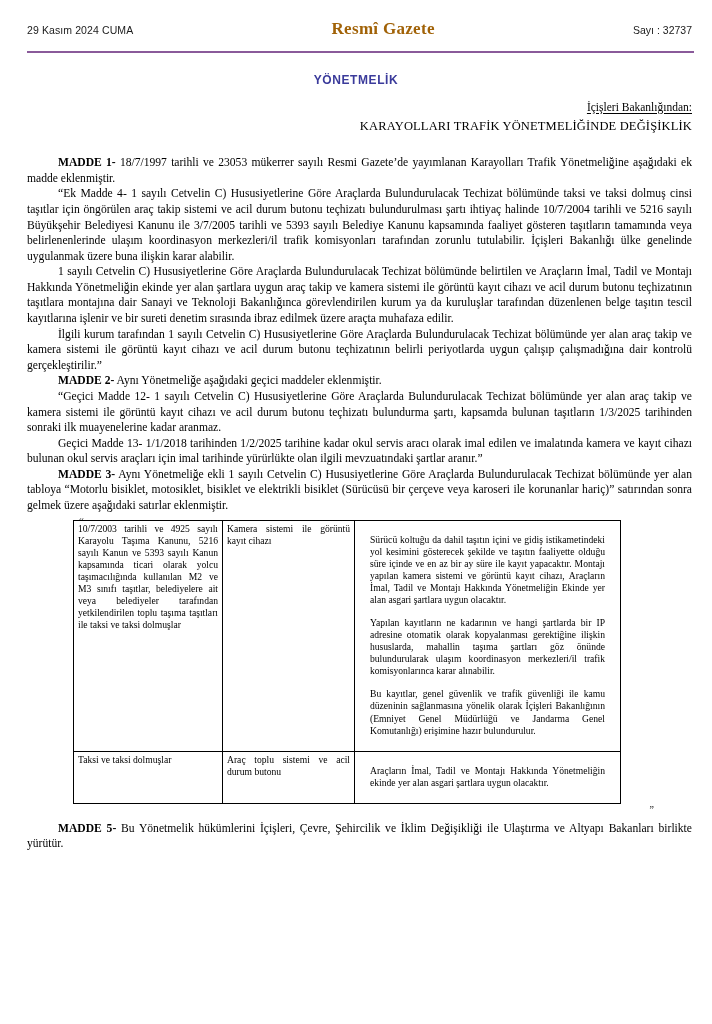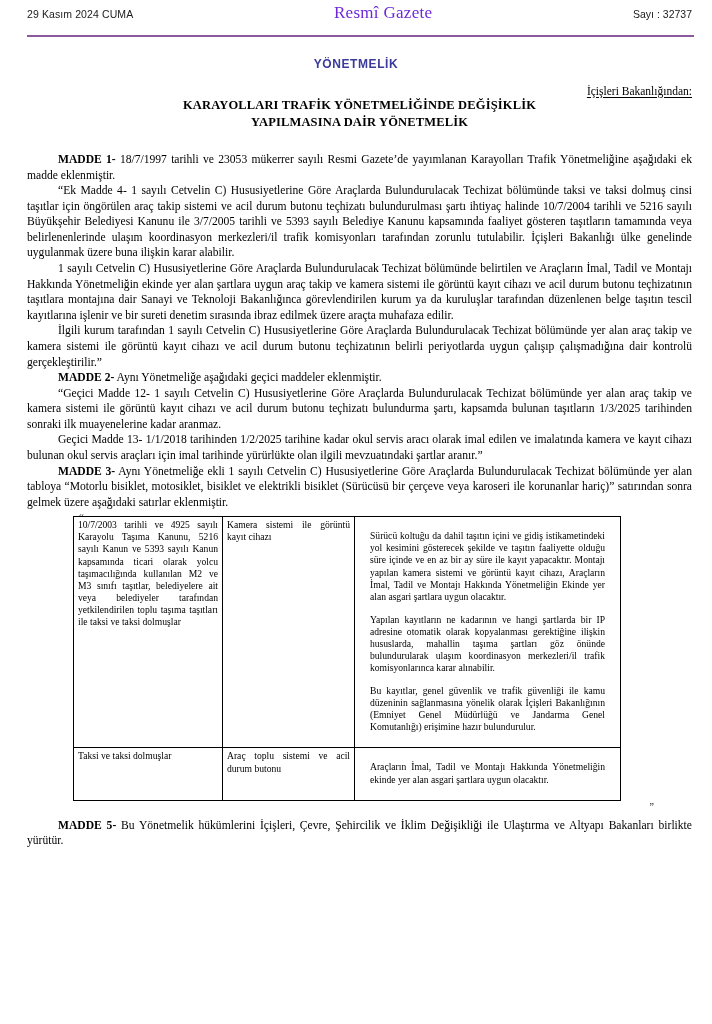--- a/index.html
+++ b/index.html
@@ -20,38 +20,38 @@
     position: relative;
     width: 712px;
     height: 1024px;
     box-sizing: border-box;
   }
 
   
   .masthead {
     position: relative;
     height: 30px;
-    padding: 4px 20px 0 27px;
+    padding: 20px 20px 0 27px;
     display: flex;
     align-items: flex-start;
     justify-content: space-between;
   }
   .masthead-date {
     font-family: "Liberation Sans", "DejaVu Sans", sans-serif;
     font-size: 10.5px;
     letter-spacing: 0.1px;
     color: #1a1a1a;
     padding-top: 4px;
     white-space: nowrap;
   }
   .masthead-title {
     font-family: "Liberation Serif", "DejaVu Serif", serif;
     font-size: 17px;
-    font-weight: normal;
-    color: #6d28d9;
+    font-weight: bold;
+    color: #a16207;
     letter-spacing: 0.3px;
     white-space: nowrap;
     margin-top: -1px;
   }
   .masthead-issue {
     font-family: "Liberation Sans", "DejaVu Sans", sans-serif;
     font-size: 10.5px;
     color: #1a1a1a;
     padding-top: 4px;
     white-space: nowrap;
@@ -81,25 +81,26 @@
   .issuer {
     margin-top: 14px;
     padding-left: 31px;
     font-size: 11.5px;
     text-decoration: underline;
     text-underline-offset: 1.5px;
     text-align: right;
   }
 
   .doc-title {
-    text-align: center;
+    text-align: right;
     font-size: 12.5px;
-    font-weight: bold;
+    font-weight: normal;
     letter-spacing: 0.15px;
     line-height: 1.42;
+    margin-top: 5px;
   }
 
   p.para {
     margin: 0;
     font-size: 11.6px;
     line-height: 1.345;
     text-align: justify;
     text-justify: inter-word;
     text-indent: 31px;
     hyphens: none;
@@ -168,21 +169,20 @@
     <div class="masthead-issue">Sayı : 32737</div>
   </div>
   <div class="masthead-rule"></div>
 
   <div class="section-label">YÖNETMELİK</div>
 
   <div class="content">
     <div class="issuer">İçişleri Bakanlığından:</div>
     <div class="doc-title">
       <div>KARAYOLLARI TRAFİK YÖNETMELİĞİNDE DEĞİŞİKLİK</div>
-      <div>YAPILMASINA DAİR YÖNETMELİK</div>
     </div>
 
     <p class="para first"><span class="b">MADDE 1-</span><span> 18/7/1997 tarihli ve 23053 mükerrer sayılı Resmi Gazete’de yayımlanan Karayolları Trafik Yönetmeliğine aşağıdaki ek madde eklenmiştir.</span></p>
 
     <p class="para">“Ek Madde 4- 1 sayılı Cetvelin C) Hususiyetlerine Göre Araçlarda Bulundurulacak Techizat bölümünde taksi ve taksi dolmuş cinsi taşıtlar için öngörülen araç takip sistemi ve acil durum butonu teçhizatı bulundurulması şartı ihtiyaç halinde 10/7/2004 tarihli ve 5216 sayılı Büyükşehir Belediyesi Kanunu ile 3/7/2005 tarihli ve 5393 sayılı Belediye Kanunu kapsamında faaliyet gösteren taşıtların tamamında veya belirlenenlerinde ulaşım koordinasyon merkezleri/il trafik komisyonları tarafından zorunlu tutulabilir. İçişleri Bakanlığı ülke genelinde uygulanmak üzere buna ilişkin karar alabilir.</p>
 
     <p class="para">1 sayılı Cetvelin C) Hususiyetlerine Göre Araçlarda Bulundurulacak Techizat bölümünde belirtilen ve Araçların İmal, Tadil ve Montajı Hakkında Yönetmeliğin ekinde yer alan şartlara uygun araç takip ve kamera sistemi ile görüntü kayıt cihazı ve acil durum butonu teçhizatının taşıtlara montajına dair Sanayi ve Teknoloji Bakanlığınca görevlendirilen kurum ya da kuruluşlar tarafından düzenlenen belge taşıtın tescil kayıtlarına işlenir ve bir sureti denetim sırasında ibraz edilmek üzere araçta muhafaza edilir.</p>
 
     <p class="para">İlgili kurum tarafından 1 sayılı Cetvelin C) Hususiyetlerine Göre Araçlarda Bulundurulacak Techizat bölümünde yer alan araç takip ve kamera sistemi ile görüntü kayıt cihazı ve acil durum butonu teçhizatının belirli periyotlarda uygun çalışıp çalışmadığına dair kontrolü gerçekleştirilir.”</p>
 

